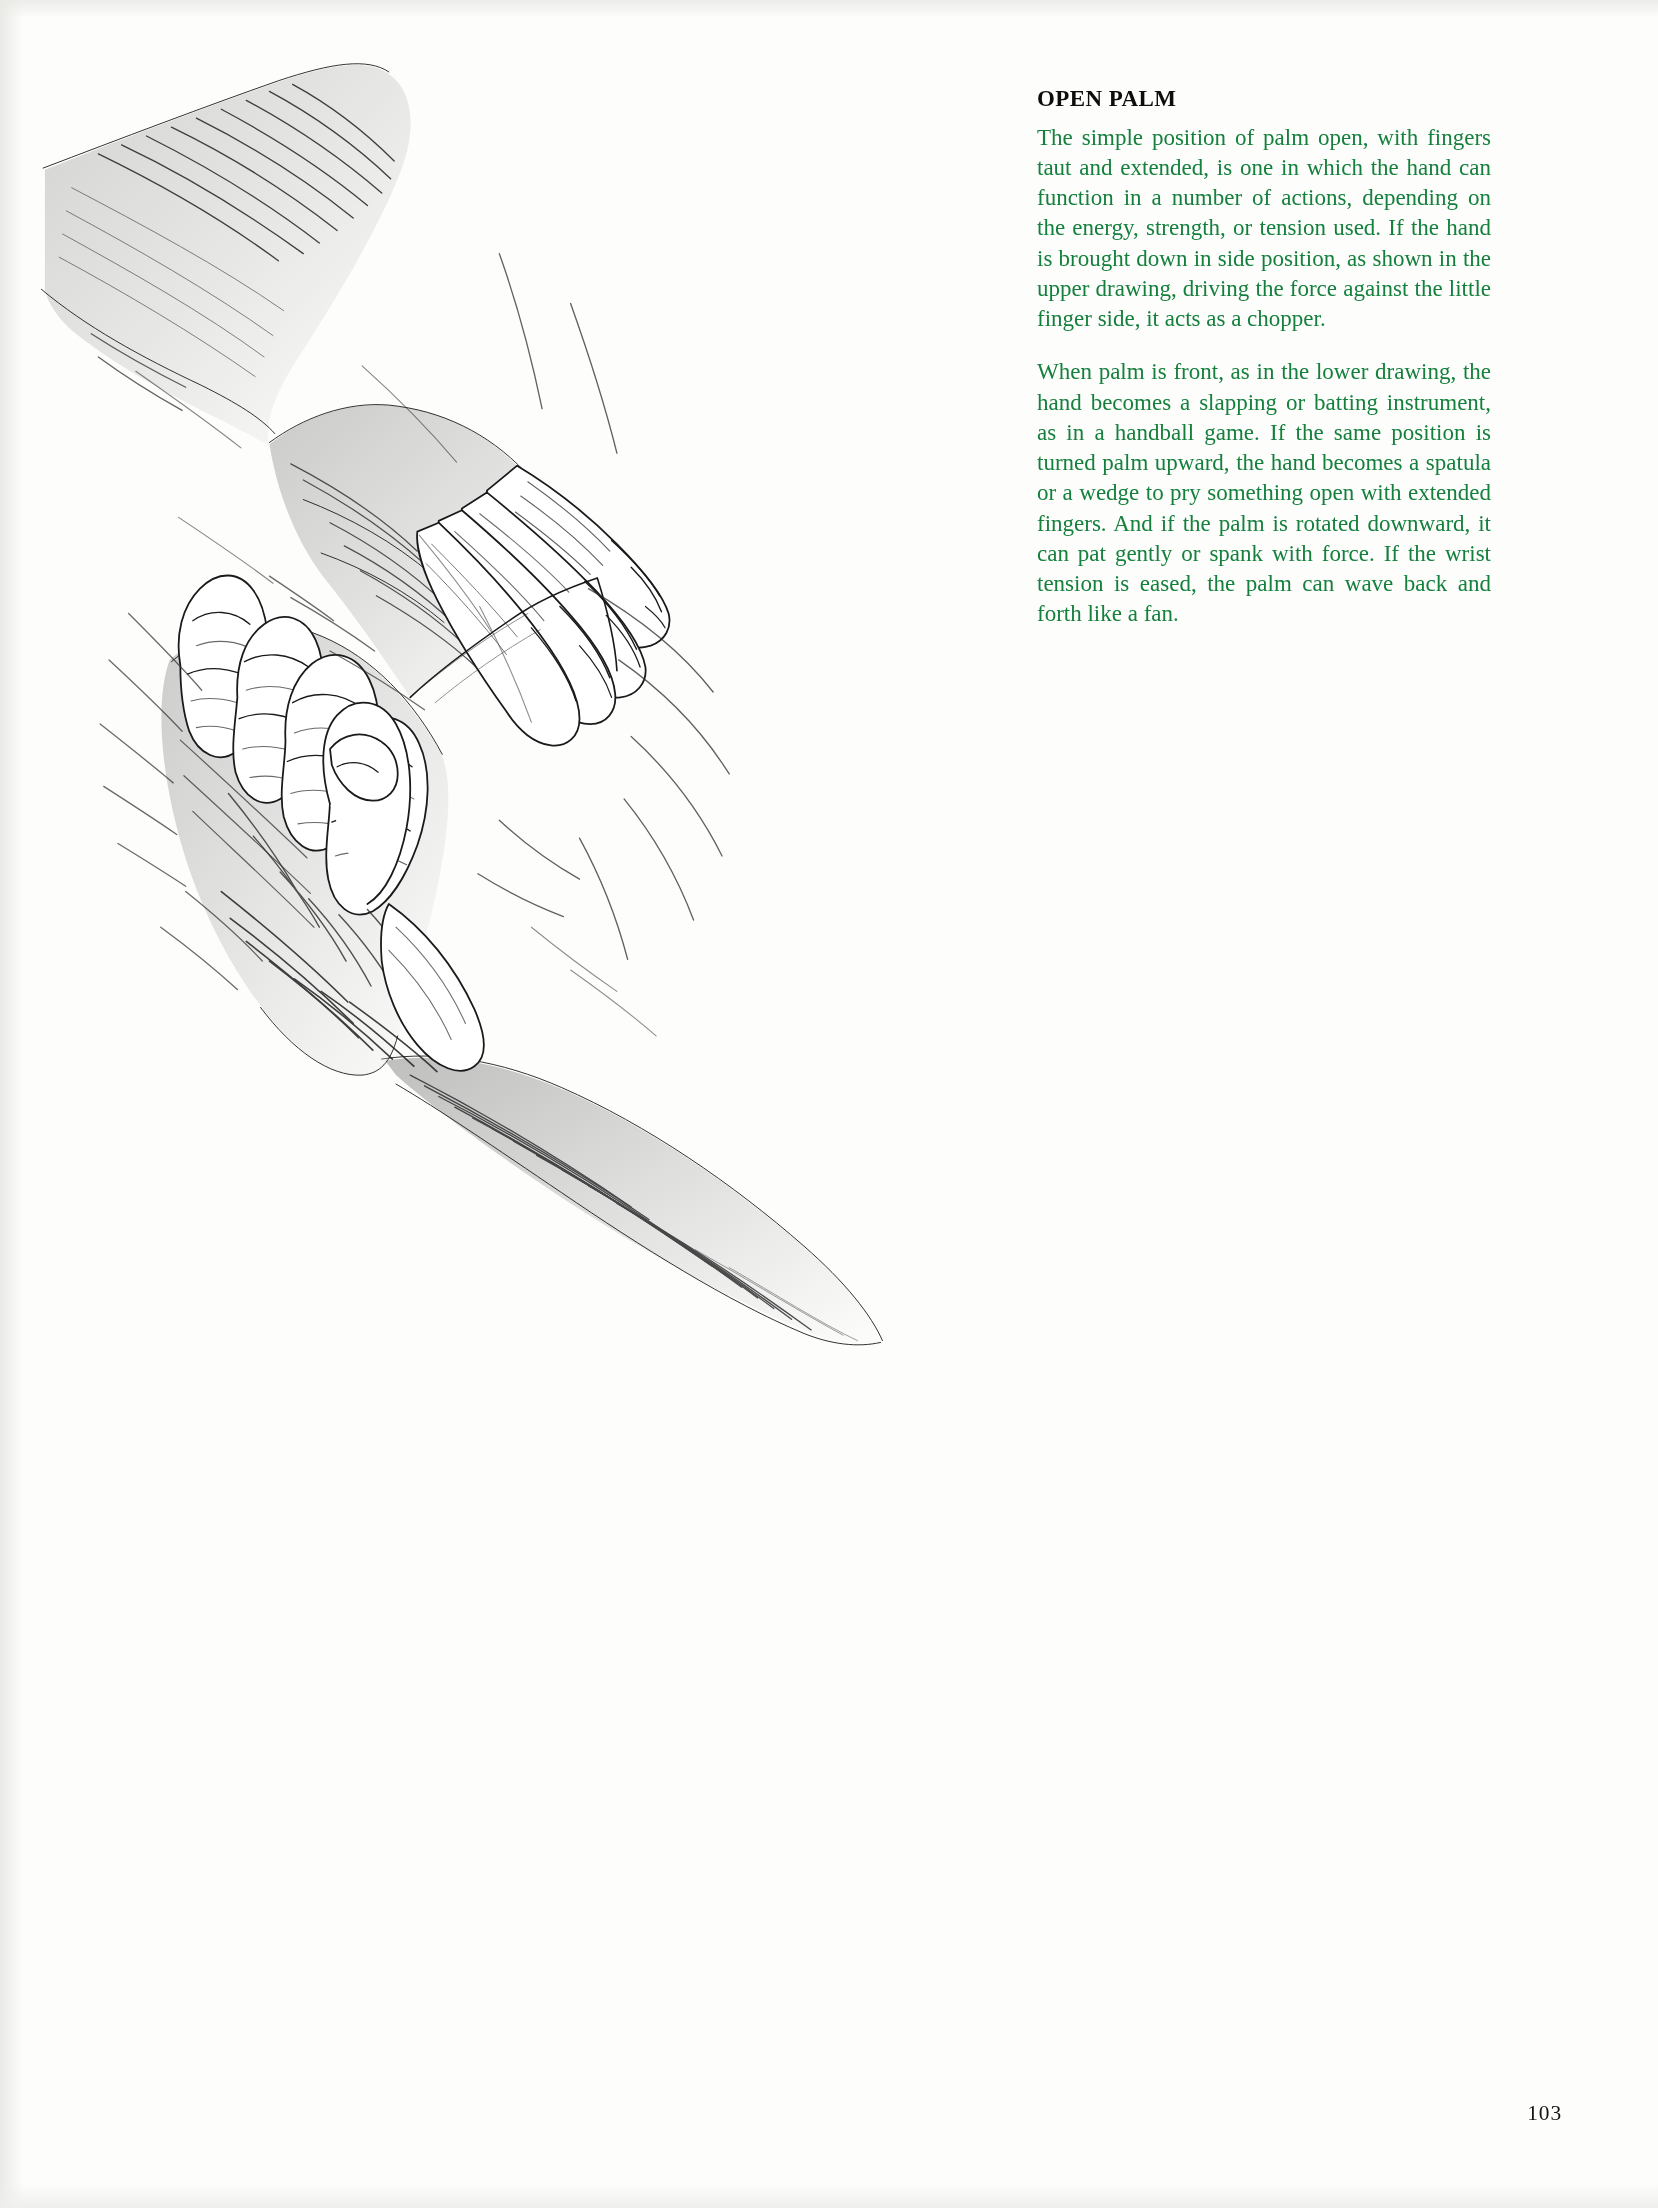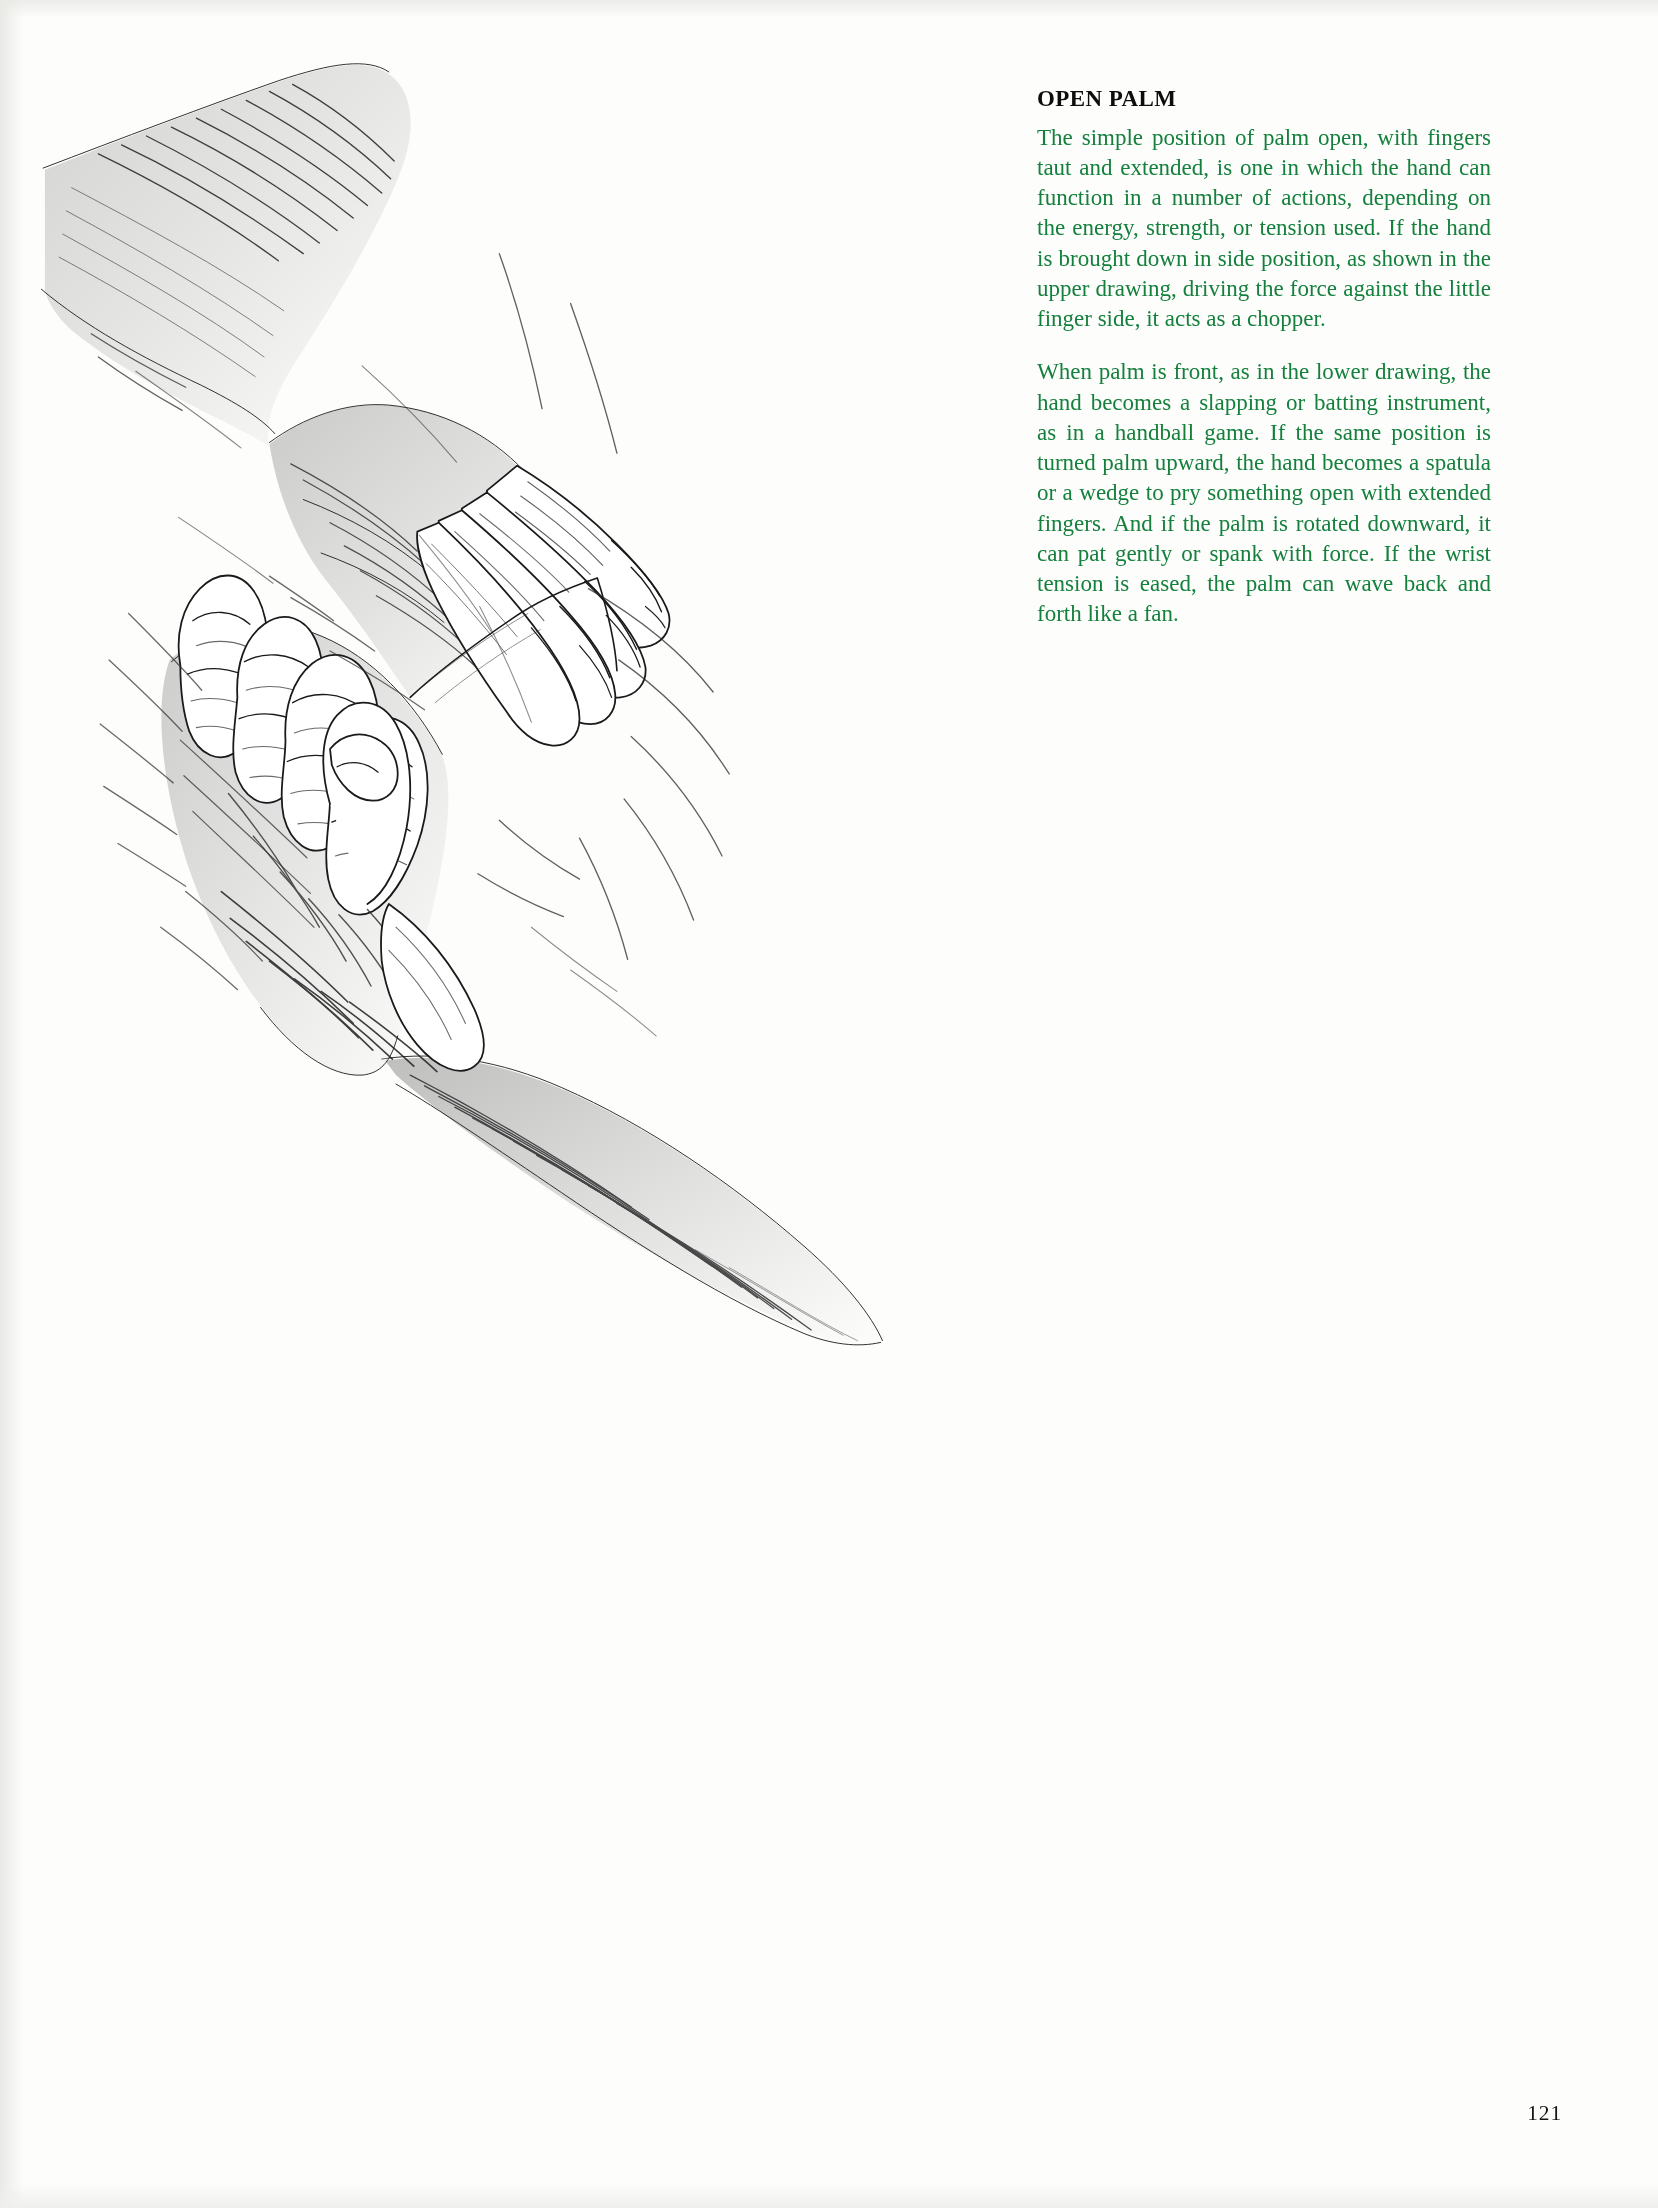--- a/index.html
+++ b/index.html
@@ -369,15 +369,15 @@
       </g>
     </svg>
   </div>
 
   <div class="text-col">
     <h2 class="section-title">OPEN PALM</h2>
     <p class="body-par">The simple position of palm open, with fingers taut and extended, is one in which the hand can function in a number of actions, depending on the energy, strength, or tension used. If the hand is brought down in side position, as shown in the upper drawing, driving the force against the little finger side, it acts as a chopper.</p>
     <p class="body-par">When palm is front, as in the lower drawing, the hand becomes a slapping or batting instrument, as in a handball game. If the same position is turned palm upward, the hand becomes a spatula or a wedge to pry something open with extended fingers. And if the palm is rotated downward, it can pat gently or spank with force. If the wrist tension is eased, the palm can wave back and forth like a fan.</p>
   </div>
 
-  <div class="folio">121</div>
+  <div class="folio">103</div>
 </div>
 
 
 </body></html>

